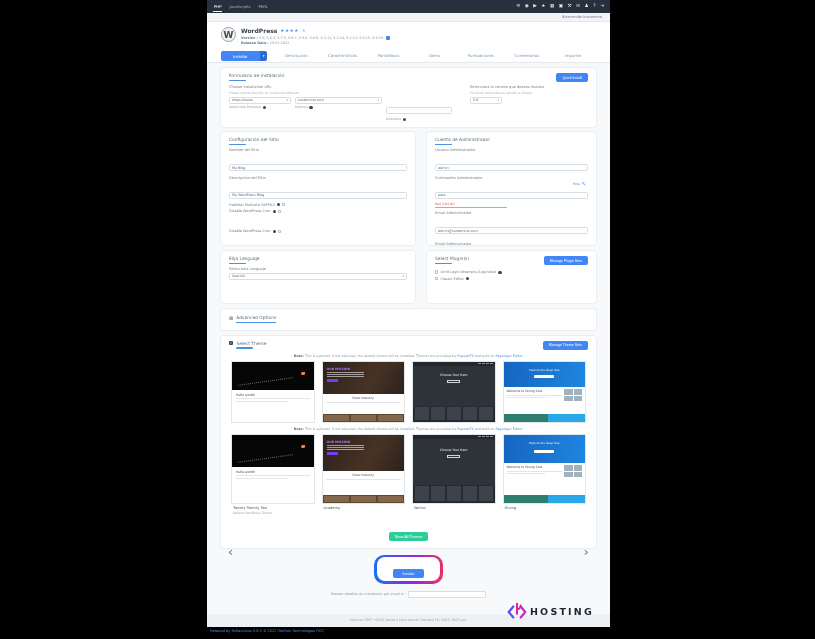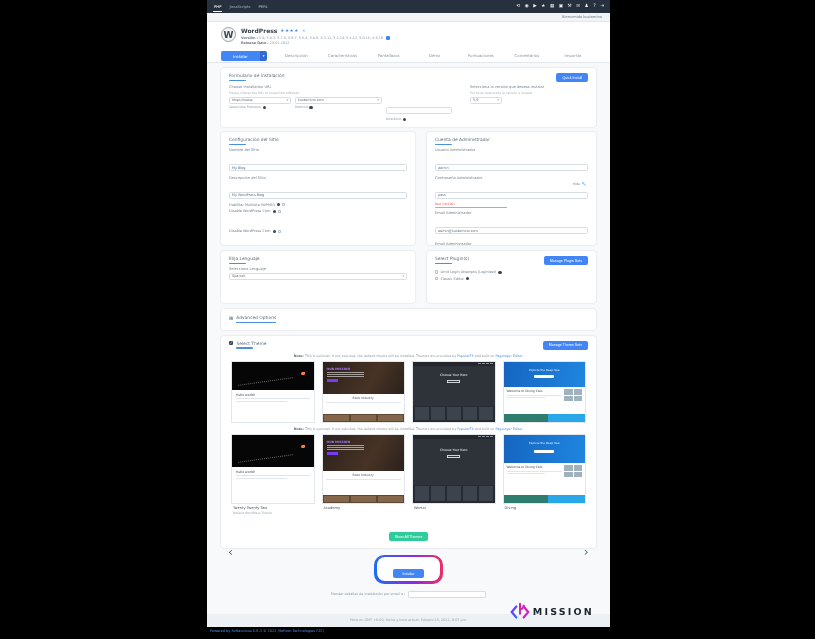--- a/index.html
+++ b/index.html
@@ -624,20 +624,20 @@
           </linearGradient>
           <linearGradient id="hg2" x1="0" y1="0" x2="1" y2="1">
             <stop offset="0" stop-color="#e91e80"></stop>
               <stop offset="1" stop-color="#b02ff7"></stop>
           </linearGradient>
         </defs>
         <path d="M8 6 L3 12 L8 18" fill="none" stroke="url(#hg1)" stroke-width="2.4" stroke-linecap="round"></path>
         <path d="M16 6 L21 12 L16 18" fill="none" stroke="url(#hg2)" stroke-width="2.4" stroke-linecap="round"></path>
         <path d="M12 3 L12 14 M12 9 C14 9 16 7.5 16 5" fill="none" stroke="url(#hg2)" stroke-width="2.2" stroke-linecap="round"></path>
       </svg>
-      <span class="hosting-name">MISSION</span>
+      <span class="hosting-name">HOSTING</span>
     </div>
   </div>
 
   <div class="footer-strip">Hora en GMT +0:00, fecha y hora actual: Febrero 15, 2022, 9:07 pm.</div>
 </div>
 
 <a class="powered">Powered by Softaculous 5.8.3 © 2022 (Softron Technologies FZC)</a>
 
 </body></html>

